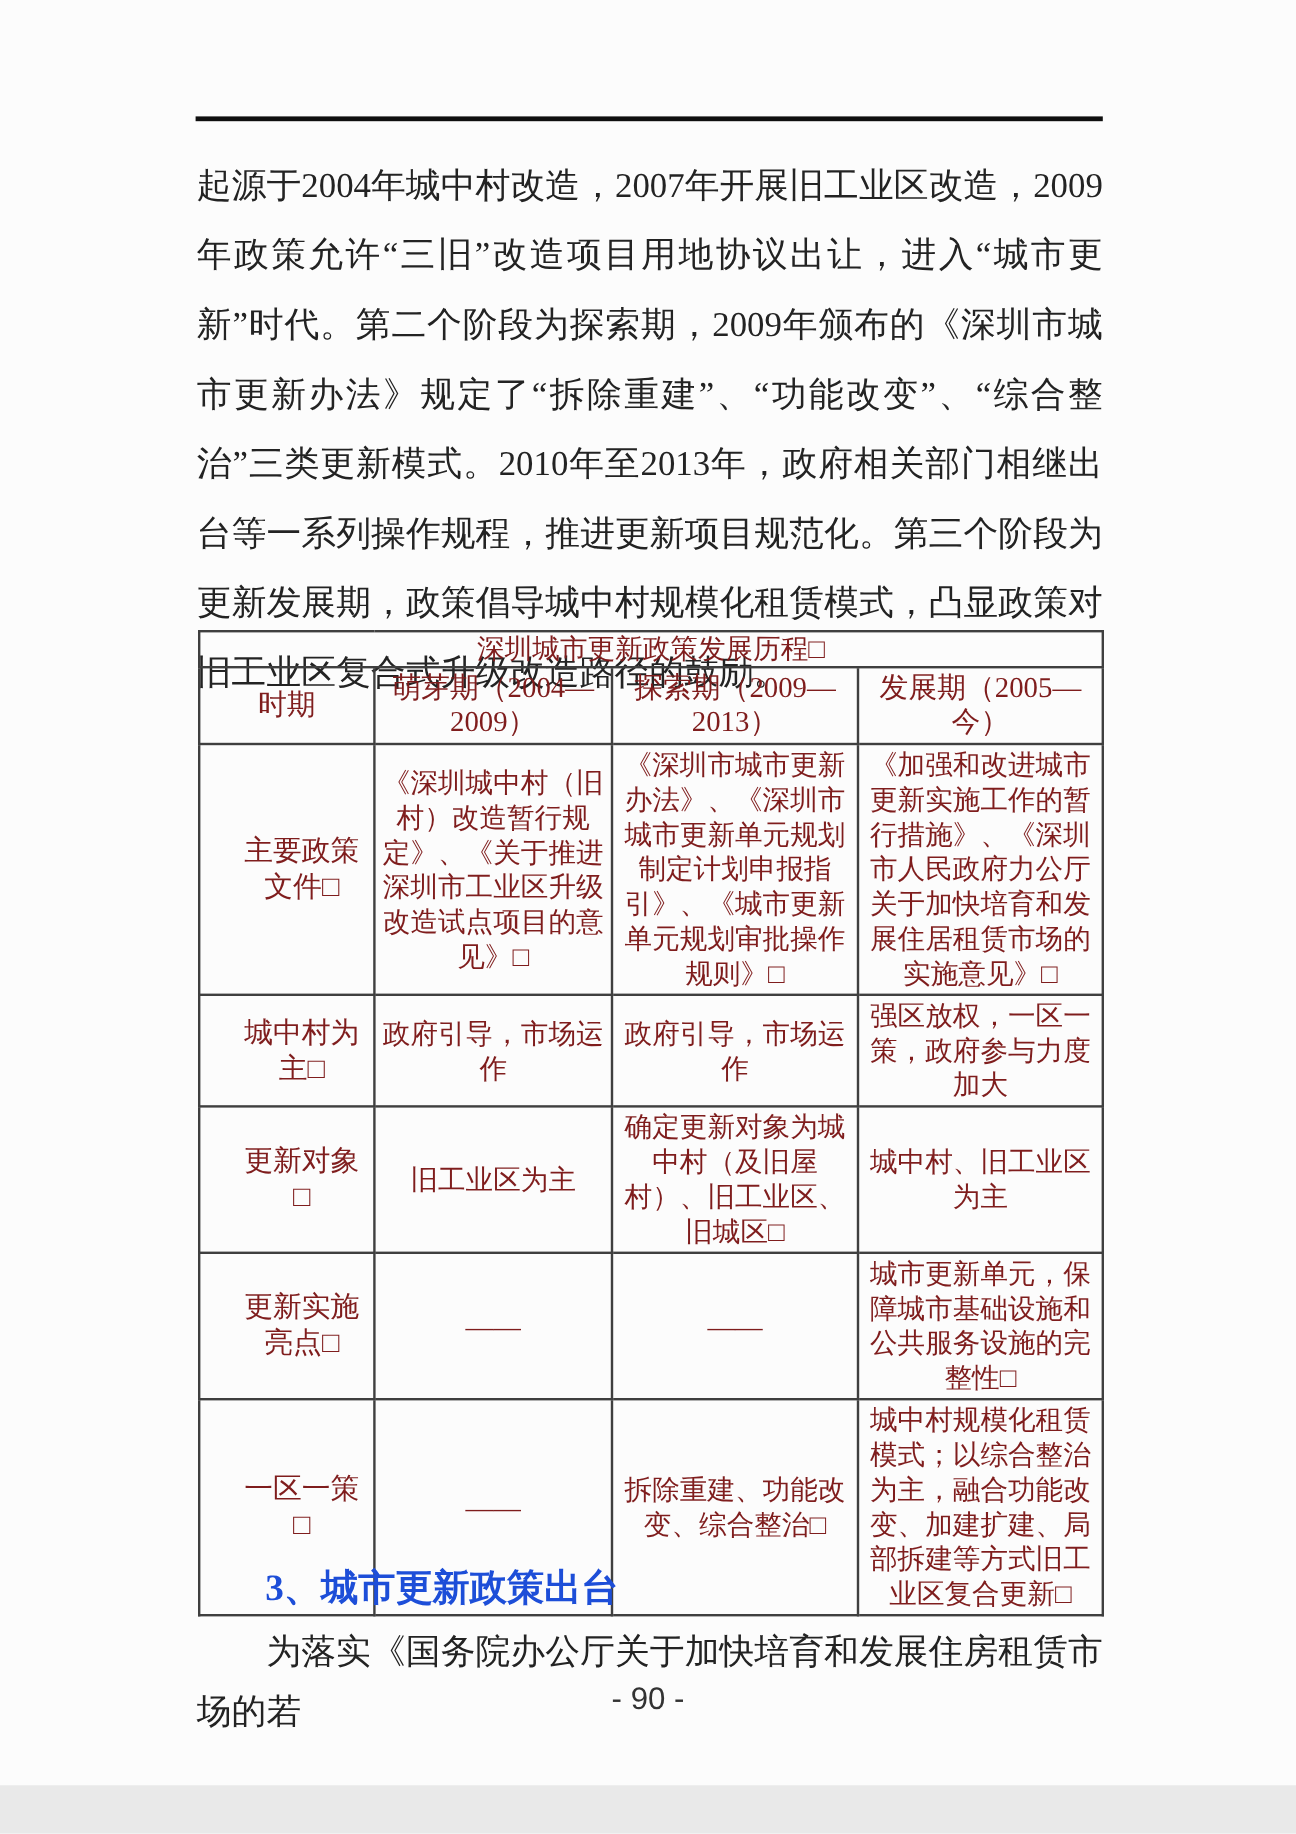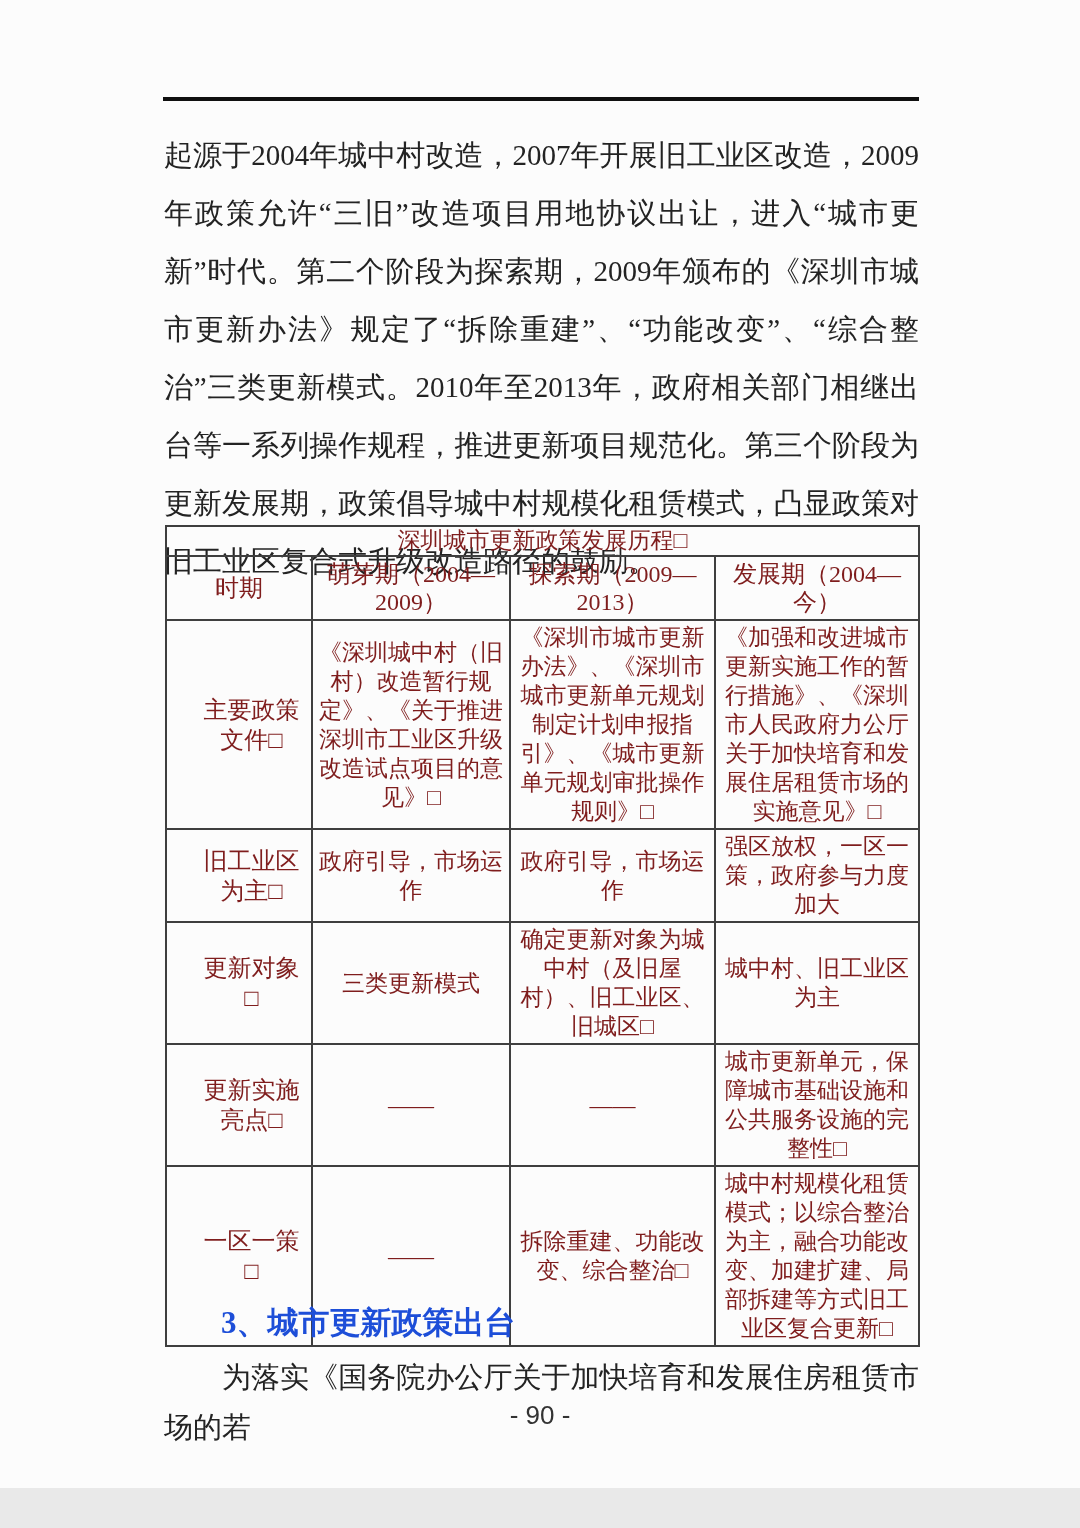--- a/index.html
+++ b/index.html
@@ -113,37 +113,37 @@
       <col style="width:204px">
     </colgroup>
     <tbody>
       <tr class="t-title">
         <td colspan="4">深圳城市更新政策发展历程□</td>
       </tr>
       <tr class="t-head">
         <td>时期</td>
         <td>萌芽期（2004—2009）</td>
         <td>探索期（2009—2013）</td>
-        <td>发展期（2004—今）</td>
+        <td>发展期（2005—今）</td>
       </tr>
       <tr class="r1">
         <td class="row-label">主要政策文件□</td>
         <td>《深圳城中村（旧村）改造暂行规定》、《关于推进深圳市工业区升级改造试点项目的意见》□</td>
         <td>《深圳市城市更新办法》、《深圳市城市更新单元规划制定计划申报指引》、《城市更新单元规划审批操作规则》□</td>
         <td>《加强和改进城市更新实施工作的暂行措施》、《深圳市人民政府力公厅关于加快培育和发展住居租赁市场的实施意见》□</td>
       </tr>
       <tr class="r2">
-        <td class="row-label">旧工业区为主□</td>
+        <td class="row-label">城中村为主□</td>
         <td>政府引导，市场运作</td>
         <td>政府引导，市场运作</td>
         <td>强区放权，一区一策，政府参与力度加大</td>
       </tr>
       <tr class="r3">
         <td class="row-label">更新对象□</td>
-        <td>三类更新模式</td>
+        <td>旧工业区为主</td>
         <td>确定更新对象为城中村（及旧屋村）、旧工业区、旧城区□</td>
         <td>城中村、旧工业区为主</td>
       </tr>
       <tr class="r4">
         <td class="row-label">更新实施亮点□</td>
         <td>——</td>
         <td>——</td>
         <td>城市更新单元，保障城市基础设施和公共服务设施的完整性□</td>
       </tr>
       <tr class="r5">

